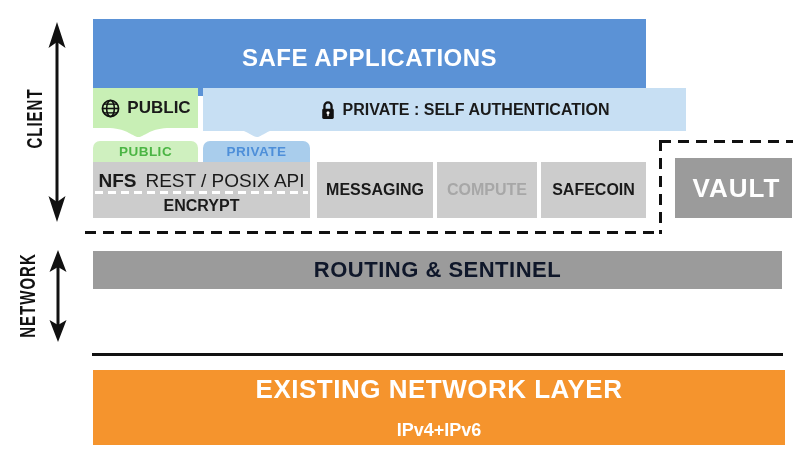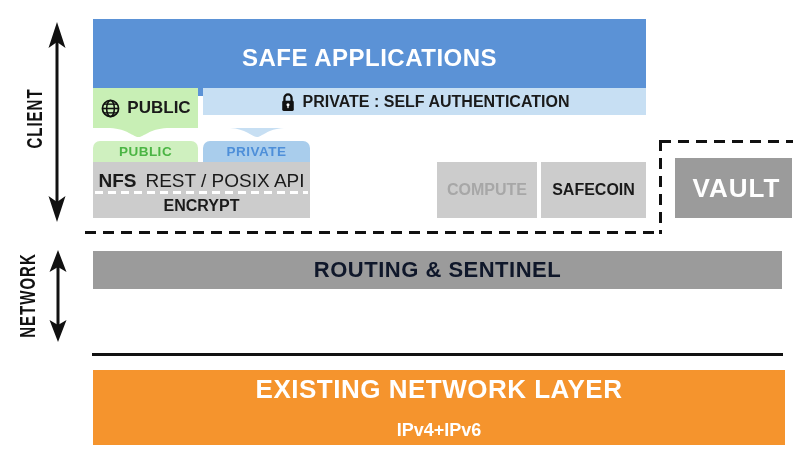--- a/index.html
+++ b/index.html
@@ -25,22 +25,22 @@
   
   .safe-apps{
     left:93px;top:19px;width:553px;height:77px;background:var(--blue,#5b92d6);
     color:#fff;font-weight:bold;font-size:24px;letter-spacing:.5px;
   }
   .public-box{
     left:93px;top:88px;width:105px;height:40px;background:var(--green,#c8efb5);
     font-weight:bold;font-size:17px;gap:6px;
   }
   .private-box{
-    left:203px;top:88px;width:443px;height:27px;background:var(--light-blue,#c7dff3);
-    font-weight:bold;font-size:16px;gap:7px;
+    left:203px;top:88px;width:443px;height:43px;background:var(--light-blue,#c7dff3);
+    font-weight:bold;font-size:16px;gap:7px;padding-left:40px;
   }
   .tail{display:block;}
   .tab{
     top:141px;height:21px;font-weight:bold;font-size:13.5px;letter-spacing:.5px;
     border-radius:7px 7px 0 0;
   }
   .public-tab{left:93px;width:105px;background:var(--tab-green-bg,#cff0bf);color:var(--tab-green-text,#4bb544);}
   .private-tab{left:203px;width:107px;background:var(--tab-blue-bg,#a9cdec);color:var(--tab-blue-text,#4e8fd9);}
 
   .gray-box{background:var(--light-gray,#cccccc);top:162px;height:56px;font-weight:bold;font-size:16px;}
@@ -147,20 +147,23 @@
 
   <div class="abs gray-box nfs-box">
     <div class="nfs-line1">
       <span class="nfs-bold">NFS</span>
       <span class="nfs-api">REST / POSIX API</span>
     </div>
     <div class="nfs-dash"></div>
     <div class="encrypt">ENCRYPT</div>
   </div>
 
+  <div class="abs flexc gray-box messaging-box">
+    <span>MESSAGING</span>
+  </div>
   <div class="abs flexc gray-box compute-box">
     <span>COMPUTE</span>
   </div>
   <div class="abs flexc gray-box safecoin-box">
     <span>SAFECOIN</span>
   </div>
 
   <div class="abs dash-h vault-dash-top"></div>
   <div class="abs dash-v vault-dash-left"></div>
   <div class="abs dash-h client-dash-bottom"></div>

